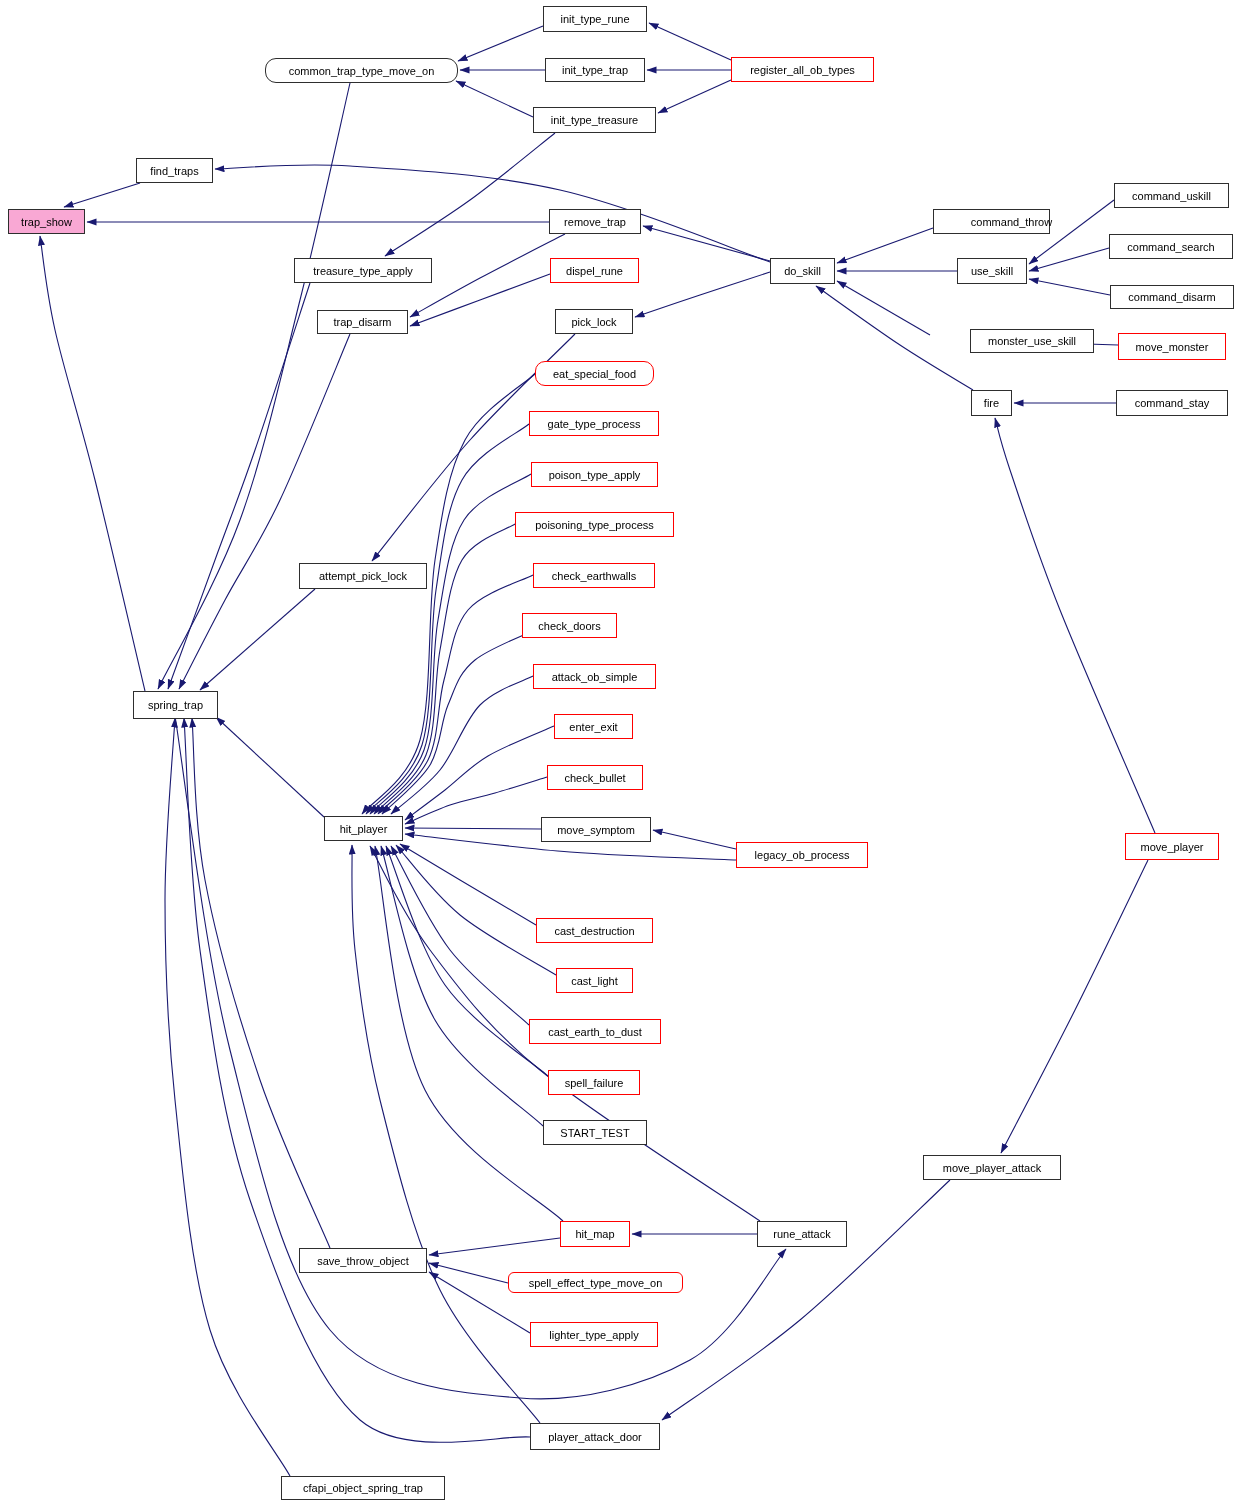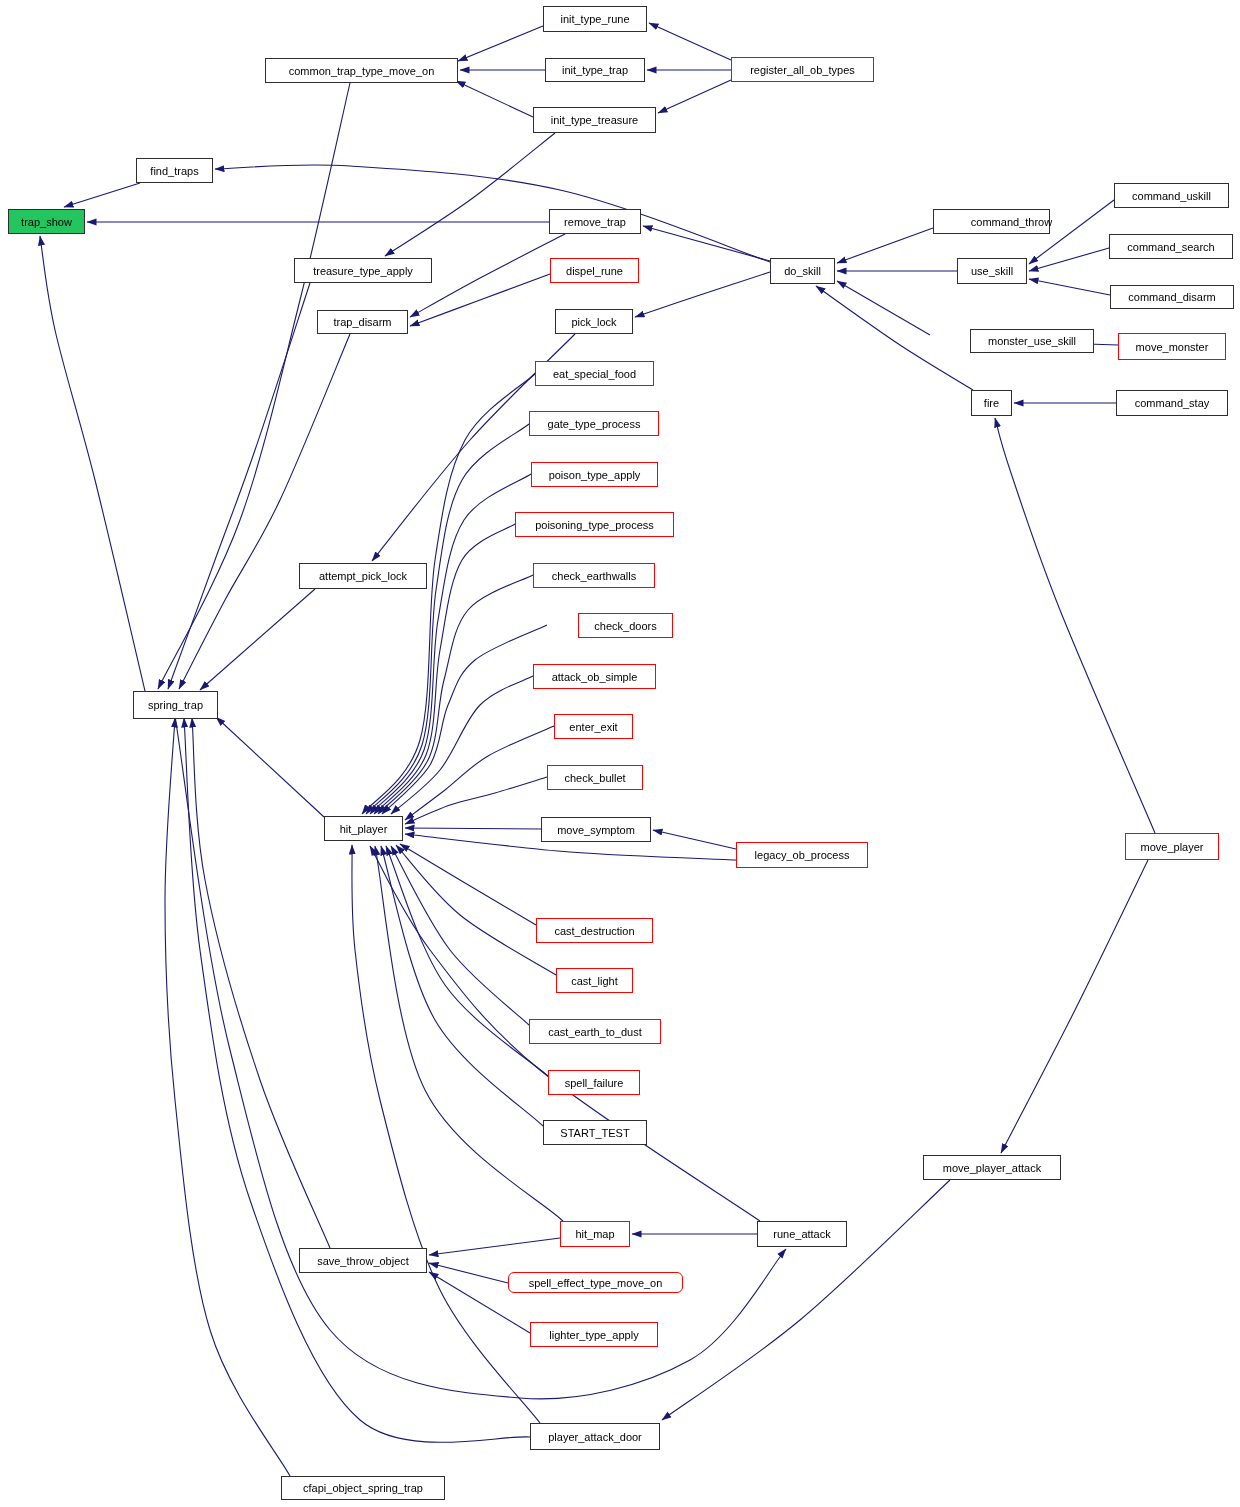--- a/index.html
+++ b/index.html
@@ -3,21 +3,21 @@
 <meta charset="utf-8">
 <style>
   html,body{margin:0;padding:0;background:#ffffff;}
   #graph{position:relative;width:1240px;height:1507px;background:#ffffff;overflow:hidden;
          font-family:"Liberation Sans","DejaVu Sans",sans-serif;}
   #edges{position:absolute;left:0;top:0;width:1240px;height:1507px;}
   .node{position:absolute;box-sizing:border-box;background:#ffffff;border:1px solid #2e2e2e;
         display:flex;align-items:center;justify-content:center;
         font-size:11px;color:#000000;white-space:nowrap;cursor:pointer;}
   .node.truncated{border:1px solid #ff0000;}
-  .node.focus{background:#22c55e;}
+  .node.focus{background:#f9a8d4;}
   path.edge{fill:none;stroke:#191970;stroke-width:1.1px;}
 </style>
 </head>
 <body>
 
 <div id="graph">
   <svg id="edges" viewBox="0 0 1240 1507" xmlns="http://www.w3.org/2000/svg">
     <defs>
       <marker id="arrow" markerWidth="11" markerHeight="8" refX="9.5" refY="3.5" orient="auto" markerUnits="userSpaceOnUse">
         <path d="M0,0 L10,3.5 L0,7 z" fill="#191970"></path>
@@ -82,48 +82,48 @@
         <path class="edge" d="M560,1238 L429,1255" marker-end="url(#arrow)" stroke="#191970"></path>
         <path class="edge" d="M508,1283 L429,1263" marker-end="url(#arrow)" stroke="#191970"></path>
         <path class="edge" d="M530,1333 L429,1272" marker-end="url(#arrow)" stroke="#191970"></path>
         <path class="edge" d="M175,716 C184.16666666666666,771.6666666666666 204.16666666666666,947.6666666666666 230,1050 C255.83333333333334,1152.3333333333333 281.6666666666667,1272 330,1330 C378.3333333333333,1388 460,1393 520,1398 C580,1403 645.6666666666666,1384.8333333333333 690,1360 C734.3333333333334,1335.1666666666667 770,1267.5 786,1249" marker-end="url(#arrow)" stroke="#191970"></path>
         <path class="edge" d="M950,1180 C925,1203.3333333333333 848,1280 800,1320 C752,1360 685,1403.3333333333333 662,1420" marker-end="url(#arrow)" stroke="#191970"></path>
         <path class="edge" d="M1148,860 C1135.8333333333333,885 1099.5,961.1666666666666 1075,1010 C1050.5,1058.8333333333333 1013.3333333333334,1129.1666666666667 1001,1153" marker-end="url(#arrow)" stroke="#191970"></path>
       </g>
   </svg>
   <div id="nodes">
       <div class="node" style="left: 543px; top: 6px; width: 104px; height: 26px;">init_type_rune</div>
-      <div class="node" style="left: 265px; top: 58px; width: 193px; height: 25px;">common_trap_type_move_on</div>
+      <div class="node" style="left: 265px; top: 58px; width: 193px; height: 25px; border-radius: 11px;">common_trap_type_move_on</div>
       <div class="node" style="left: 545px; top: 58px; width: 100px; height: 24px;">init_type_trap</div>
       <div class="node truncated" style="left: 731px; top: 57px; width: 143px; height: 25px;">register_all_ob_types</div>
       <div class="node" style="left: 533px; top: 107px; width: 123px; height: 26px;">init_type_treasure</div>
       <div class="node" style="left: 136px; top: 158px; width: 77px; height: 25px;">find_traps</div>
       <div class="node" style="left: 1114px; top: 183px; width: 115px; height: 25px;">command_uskill</div>
       <div class="node focus" style="left: 8px; top: 209px; width: 77px; height: 25px;">trap_show</div>
       <div class="node" style="left: 549px; top: 209px; width: 92px; height: 25px;">remove_trap</div>
       <div class="node" style="left: 933px; top: 209px; width: 117px; height: 25px; padding-left: 40px;">command_throw</div>
       <div class="node" style="left: 1109px; top: 234px; width: 124px; height: 25px;">command_search</div>
       <div class="node" style="left: 294px; top: 258px; width: 138px; height: 25px;">treasure_type_apply</div>
       <div class="node truncated" style="left: 550px; top: 258px; width: 89px; height: 25px;">dispel_rune</div>
       <div class="node" style="left: 770px; top: 258px; width: 65px; height: 26px;">do_skill</div>
       <div class="node" style="left: 957px; top: 258px; width: 70px; height: 26px;">use_skill</div>
       <div class="node" style="left: 1110px; top: 285px; width: 124px; height: 24px;">command_disarm</div>
       <div class="node" style="left: 317px; top: 310px; width: 91px; height: 24px;">trap_disarm</div>
       <div class="node" style="left: 555px; top: 309px; width: 78px; height: 25px;">pick_lock</div>
       <div class="node" style="left: 930px; top: 329px; width: 124px; height: 24px; margin-left: 40px;">monster_use_skill</div>
       <div class="node truncated" style="left: 1118px; top: 333px; width: 108px; height: 27px;">move_monster</div>
-      <div class="node truncated" style="left: 535px; top: 361px; width: 119px; height: 25px;">eat_special_food</div>
+      <div class="node truncated" style="left: 535px; top: 361px; width: 119px; height: 25px; border-radius: 10px;">eat_special_food</div>
       <div class="node" style="left: 971px; top: 390px; width: 41px; height: 26px;">fire</div>
       <div class="node" style="left: 1116px; top: 390px; width: 112px; height: 26px;">command_stay</div>
       <div class="node truncated" style="left: 529px; top: 411px; width: 130px; height: 25px;">gate_type_process</div>
       <div class="node truncated" style="left: 531px; top: 462px; width: 127px; height: 25px;">poison_type_apply</div>
       <div class="node truncated" style="left: 515px; top: 512px; width: 159px; height: 25px; text-align: center;">poisoning_type_process</div>
       <div class="node" style="left: 299px; top: 563px; width: 128px; height: 26px;">attempt_pick_lock</div>
       <div class="node truncated" style="left: 533px; top: 563px; width: 122px; height: 25px;">check_earthwalls</div>
-      <div class="node truncated" style="left: 578px; top: 613px; width: 95px; height: 25px;">check_doors</div>
+      <div class="node truncated" style="left: 522px; top: 613px; width: 95px; height: 25px;">check_doors</div>
       <div class="node truncated" style="left: 533px; top: 664px; width: 123px; height: 25px;">attack_ob_simple</div>
       <div class="node" style="left: 133px; top: 691px; width: 85px; height: 28px;">spring_trap</div>
       <div class="node truncated" style="left: 554px; top: 714px; width: 79px; height: 25px;">enter_exit</div>
       <div class="node truncated" style="left: 547px; top: 765px; width: 96px; height: 25px;">check_bullet</div>
       <div class="node" style="left: 324px; top: 816px; width: 79px; height: 25px;">hit_player</div>
       <div class="node" style="left: 541px; top: 817px; width: 110px; height: 25px;">move_symptom</div>
       <div class="node truncated" style="left: 1125px; top: 833px; width: 94px; height: 27px;">move_player</div>
       <div class="node truncated" style="left: 736px; top: 842px; width: 132px; height: 26px;">legacy_ob_process</div>
       <div class="node truncated" style="left: 536px; top: 918px; width: 117px; height: 25px;">cast_destruction</div>
       <div class="node truncated" style="left: 556px; top: 968px; width: 77px; height: 25px;">cast_light</div>

